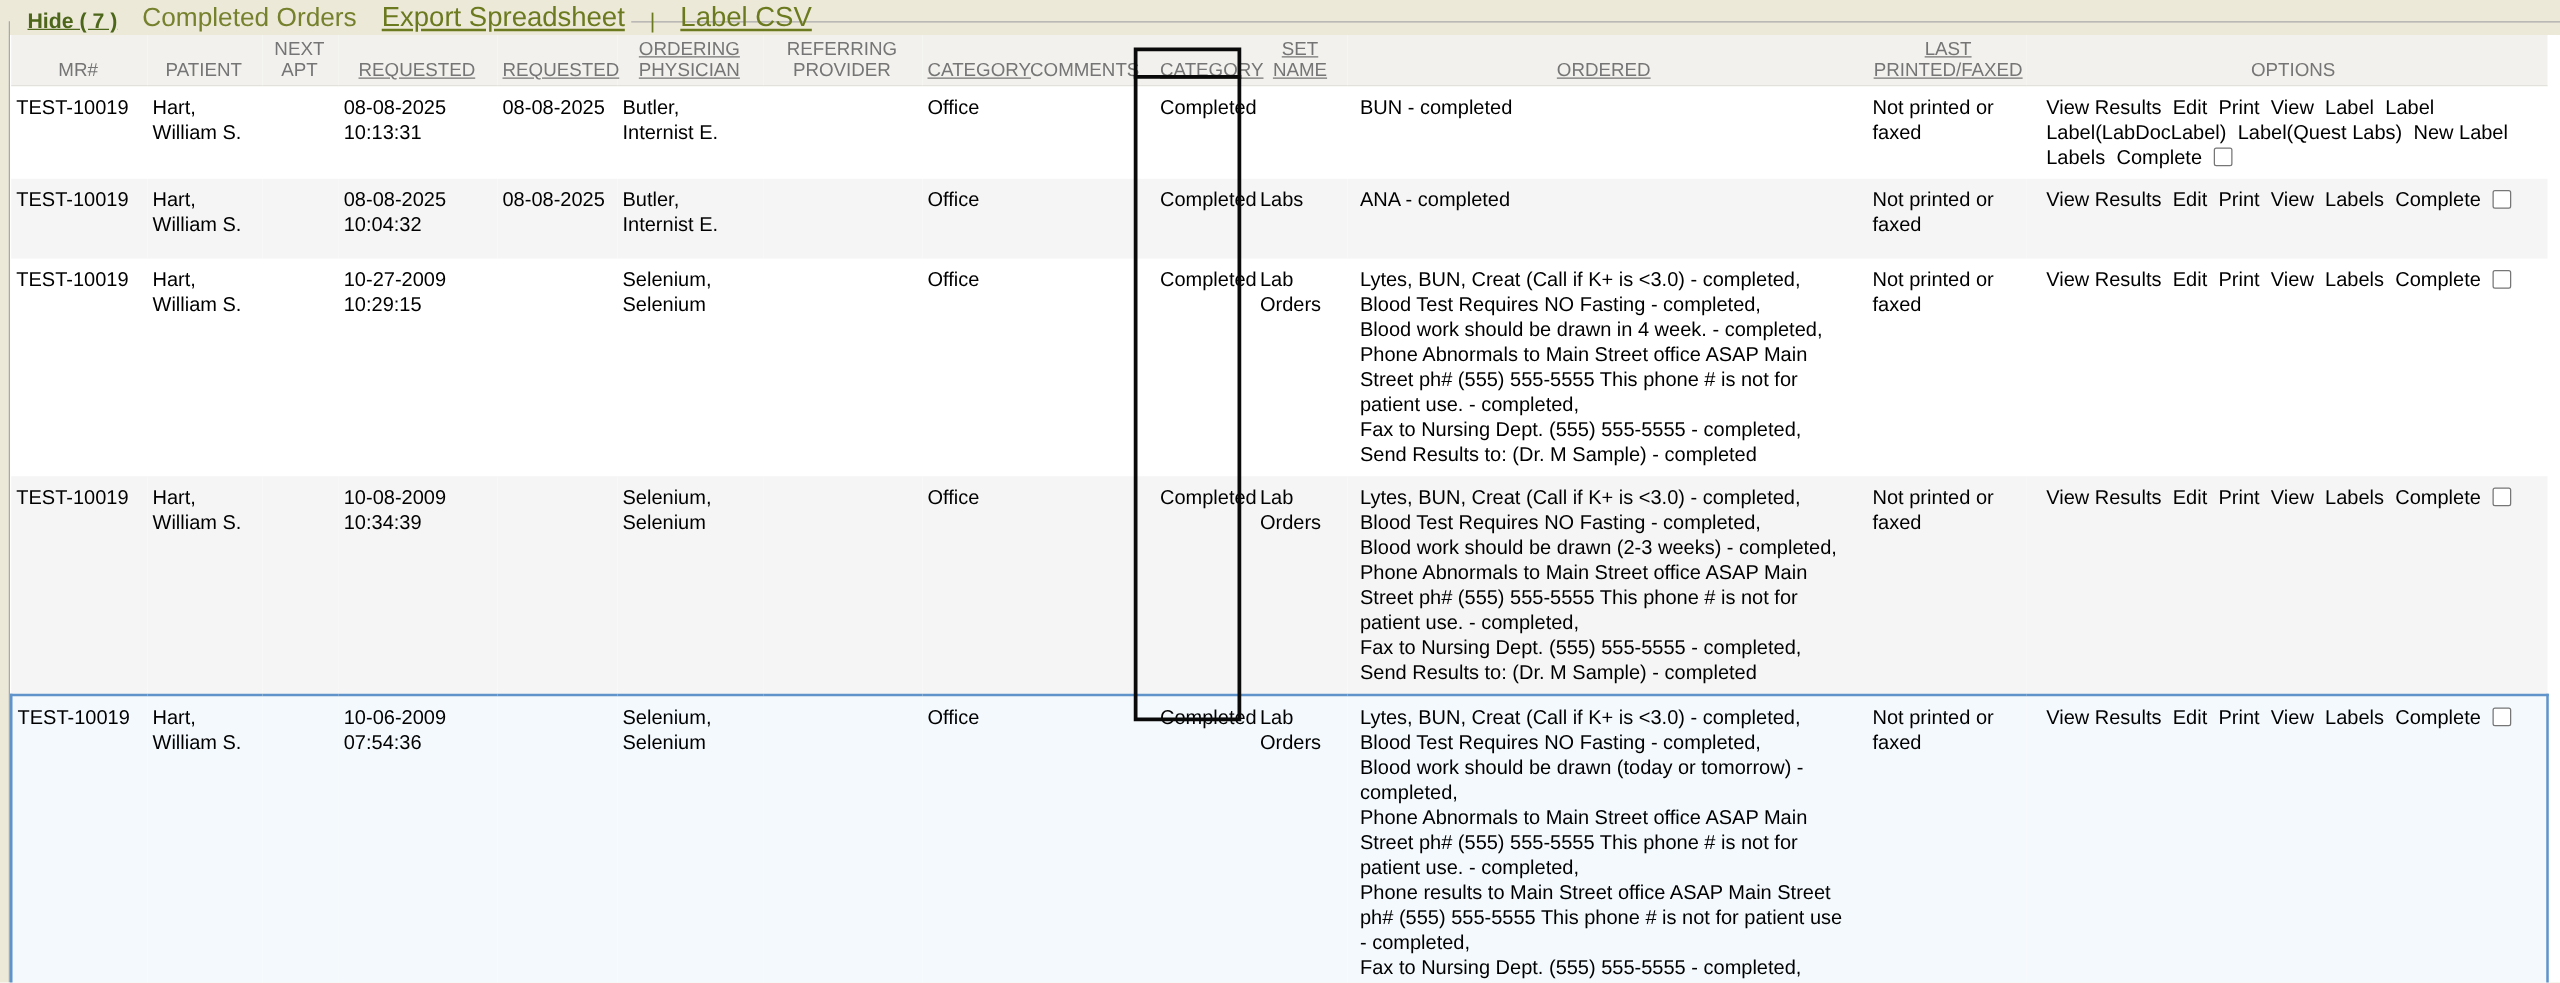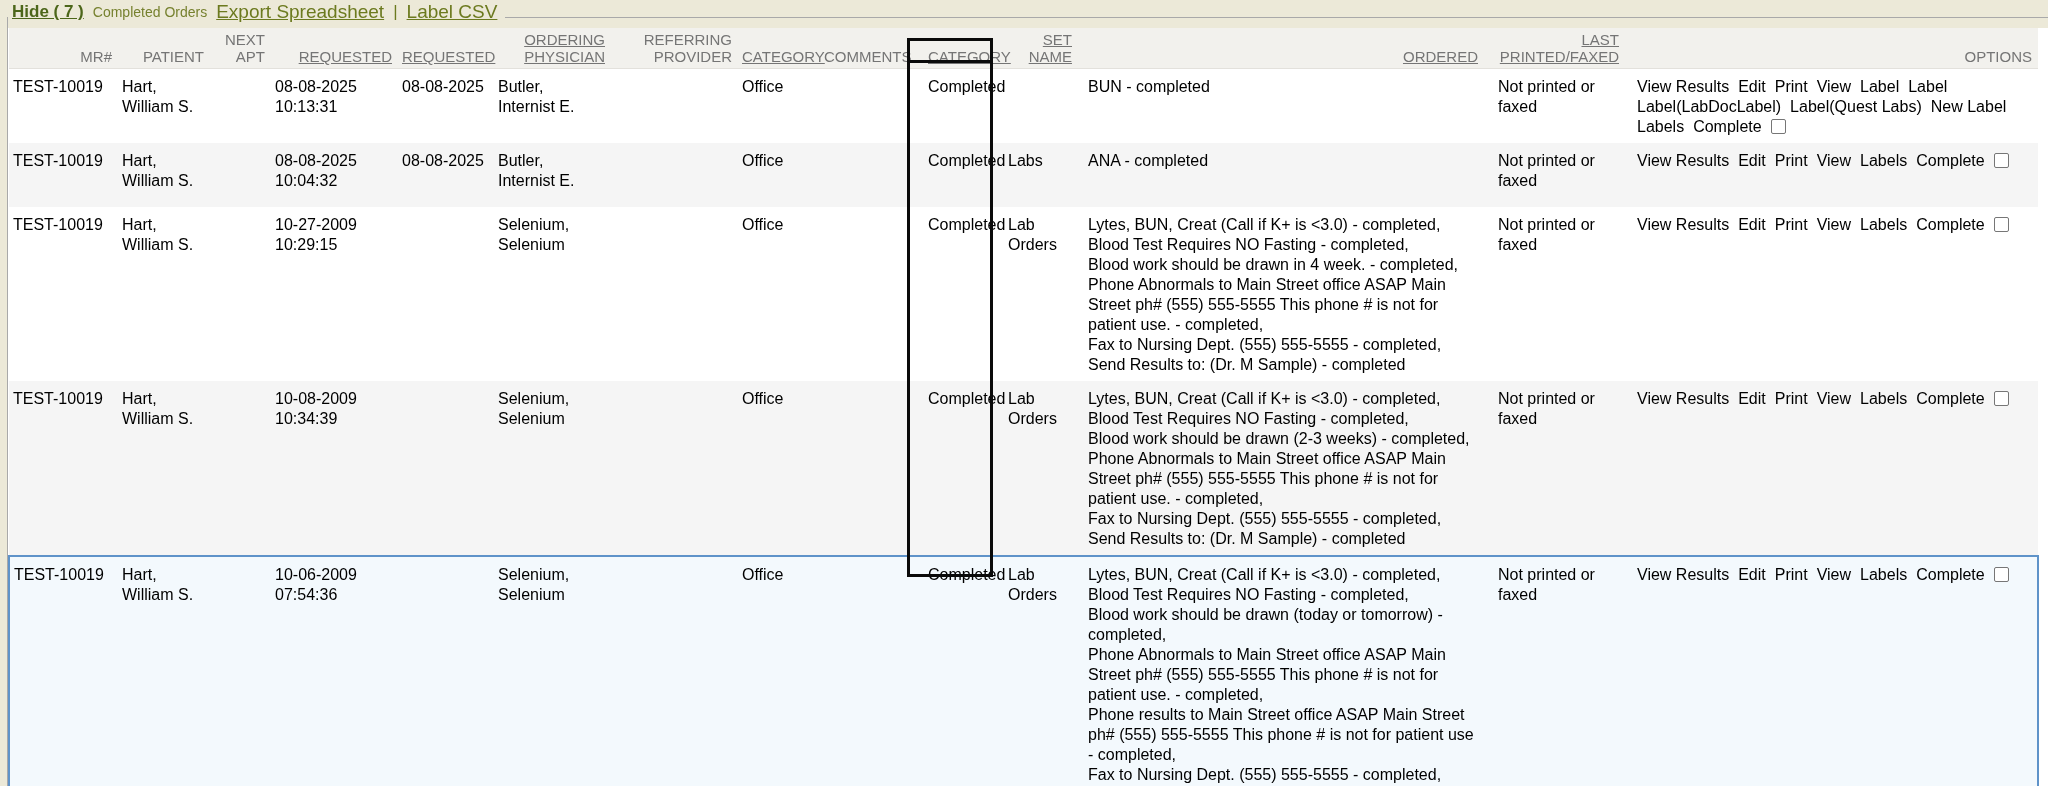--- a/index.html
+++ b/index.html
@@ -18,37 +18,37 @@
   }
   *{box-sizing:border-box;}
   html,body{margin:0;padding:0;overflow:hidden;}
   body{
     width:2048px;height:786px;position:relative;
     background:var(--page-bg);
     font-family:"Liberation Sans","DejaVu Sans",sans-serif;
     color:#000;
   }
   
-  .legend{position:absolute;top:1px;left:12px;display:flex;align-items:center;gap:9px;z-index:4;white-space:nowrap;}
+  .legend{position:absolute;top:1px;left:22px;display:flex;align-items:flex-end;gap:20px;z-index:4;white-space:nowrap;}
   .hide-link{color:var(--hide-color);font-weight:bold;text-decoration:underline;font-size:17px;cursor:pointer;}
-  .title{color:var(--title-color);font-size:14px;}
-  .exp-link{color:var(--link-color);text-decoration:underline;font-size:19px;cursor:pointer;}
+  .title{color:var(--title-color);font-size:21px;}
+  .exp-link{color:var(--link-color);text-decoration:underline;font-size:22px;cursor:pointer;}
   .sep{color:var(--link-color);font-size:17px;}
   .fieldset-topline{position:absolute;top:17px;left:505px;right:0;height:1px;background:var(--border-color);}
   .fieldset-leftline{position:absolute;top:17px;left:7px;bottom:0;width:1px;background:var(--border-color);}
   
   .panel{position:absolute;left:8px;top:28px;right:0;bottom:0;background:var(--panel-bg);}
   table{border-collapse:collapse;table-layout:fixed;width:2031px;font-size:16px;line-height:20px;}
   col.c0{width:109px}col.c1{width:92px}col.c2{width:61px}col.c3{width:127px}
   col.c4{width:96px}col.c5{width:117px}col.c6{width:127px}col.c7{width:82px}
   col.c8{width:88px}col.c9{width:92px}col.c10{width:78px}col.c11{width:406px}
   col.c12{width:137px}col.c13{width:auto}
   thead th{
     background:var(--header-bg);color:var(--header-text);font-weight:normal;font-size:15px;
-    line-height:17px;text-align:right;vertical-align:bottom;
+    line-height:17px;text-align:center;vertical-align:bottom;
     padding:3px 6px 3px 4px;height:32px;border-bottom:1px solid #e3e1dc;
   }
   th .u{text-decoration:underline;}
   td{vertical-align:top;padding:8px 8px 6px 4px;}
   tr.odd td{background:#ffffff;}
   tr.even td{background:var(--row-alt-bg);}
   tr.selected td{background:var(--selected-bg);border-top:2px solid var(--selected-border);border-bottom:2px solid var(--selected-border);}
   tr.selected td:first-child{border-left:2px solid var(--selected-border);}
   tr.selected td:last-child{border-right:2px solid var(--selected-border);}
   .r0 td{height:70px}.r1 td{height:64px}.r2 td{height:169px}.r3 td{height:170px}.r4 td{height:253px}

